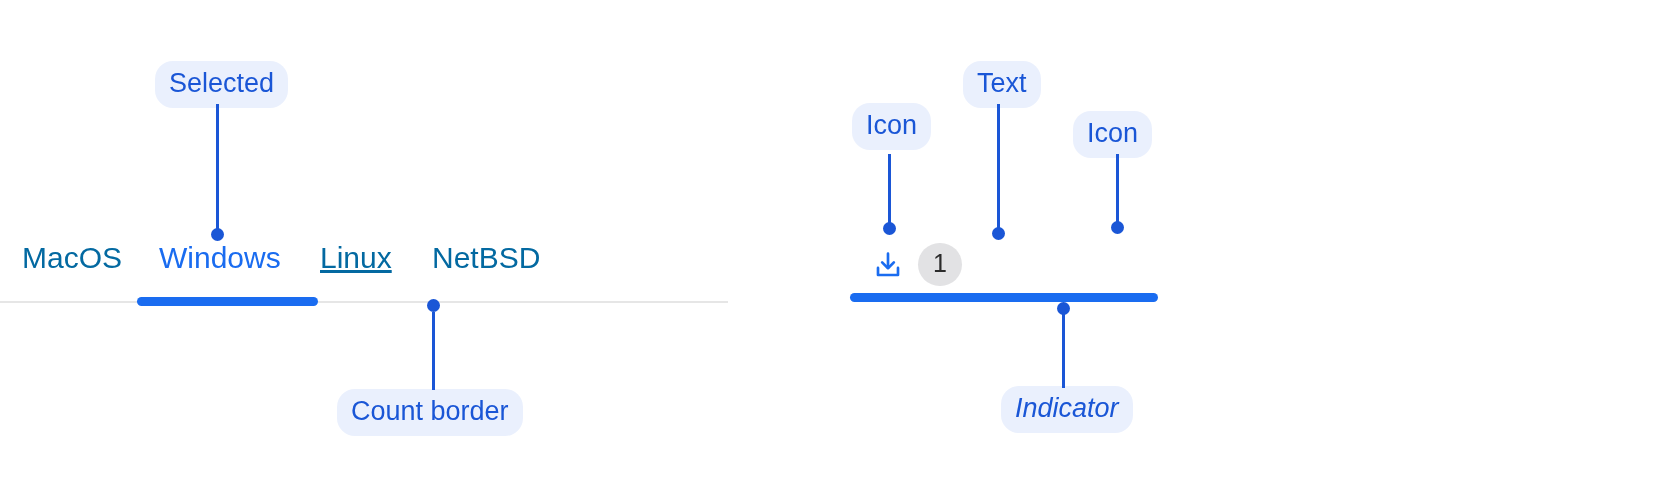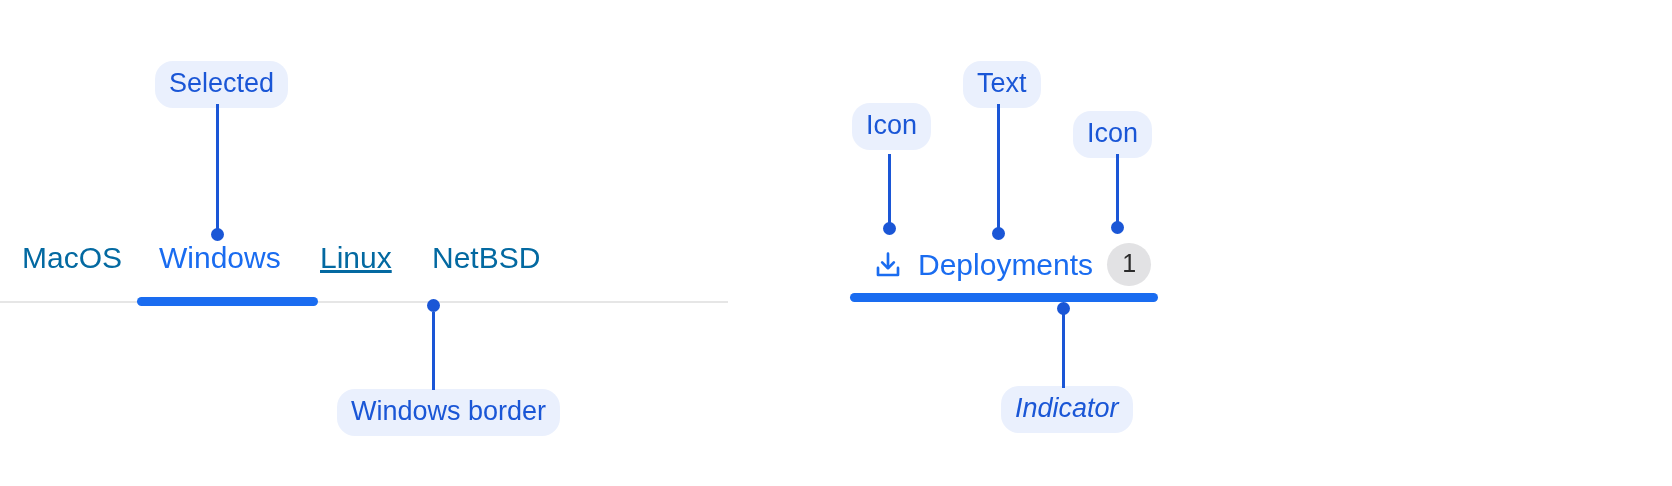--- a/index.html
+++ b/index.html
@@ -176,31 +176,30 @@
   <div id="left-indicator"></div>
 </div>
 
 <div id="right-tab">
   <div id="right-tab-inner">
     <svg id="download-icon" viewBox="0 0 24 24" fill="none" stroke="#1a6cf0" stroke-width="2" stroke-linecap="round" stroke-linejoin="round">
       <path d="M12 3.5 L12 14"></path>
       <path d="M7.6 10 L12 14.4 L16.4 10"></path>
       <path d="M4.5 14.2 L4.5 19.5 L19.5 19.5 L19.5 14.2"></path>
     </svg>
-    <span id="deployments-label">Deployments</span>
     <span id="count-badge">1</span>
   </div>
   <div id="right-indicator"></div>
 </div>
 
 <div class="anno-label" id="lbl-selected">Selected</div>
 <div class="anno-line" id="line-selected"></div>
 <div class="anno-dot" id="dot-selected"></div>
 
-<div class="anno-label" id="lbl-bottom-border">Windows border</div>
+<div class="anno-label" id="lbl-bottom-border">Count border</div>
 <div class="anno-line" id="line-bottom-border"></div>
 <div class="anno-dot" id="dot-bottom-border"></div>
 
 <div class="anno-label" id="lbl-icon">Icon</div>
 <div class="anno-line" id="line-icon"></div>
 <div class="anno-dot" id="dot-icon"></div>
 
 <div class="anno-label" id="lbl-text">Text</div>
 <div class="anno-line" id="line-text"></div>
 <div class="anno-dot" id="dot-text"></div>

